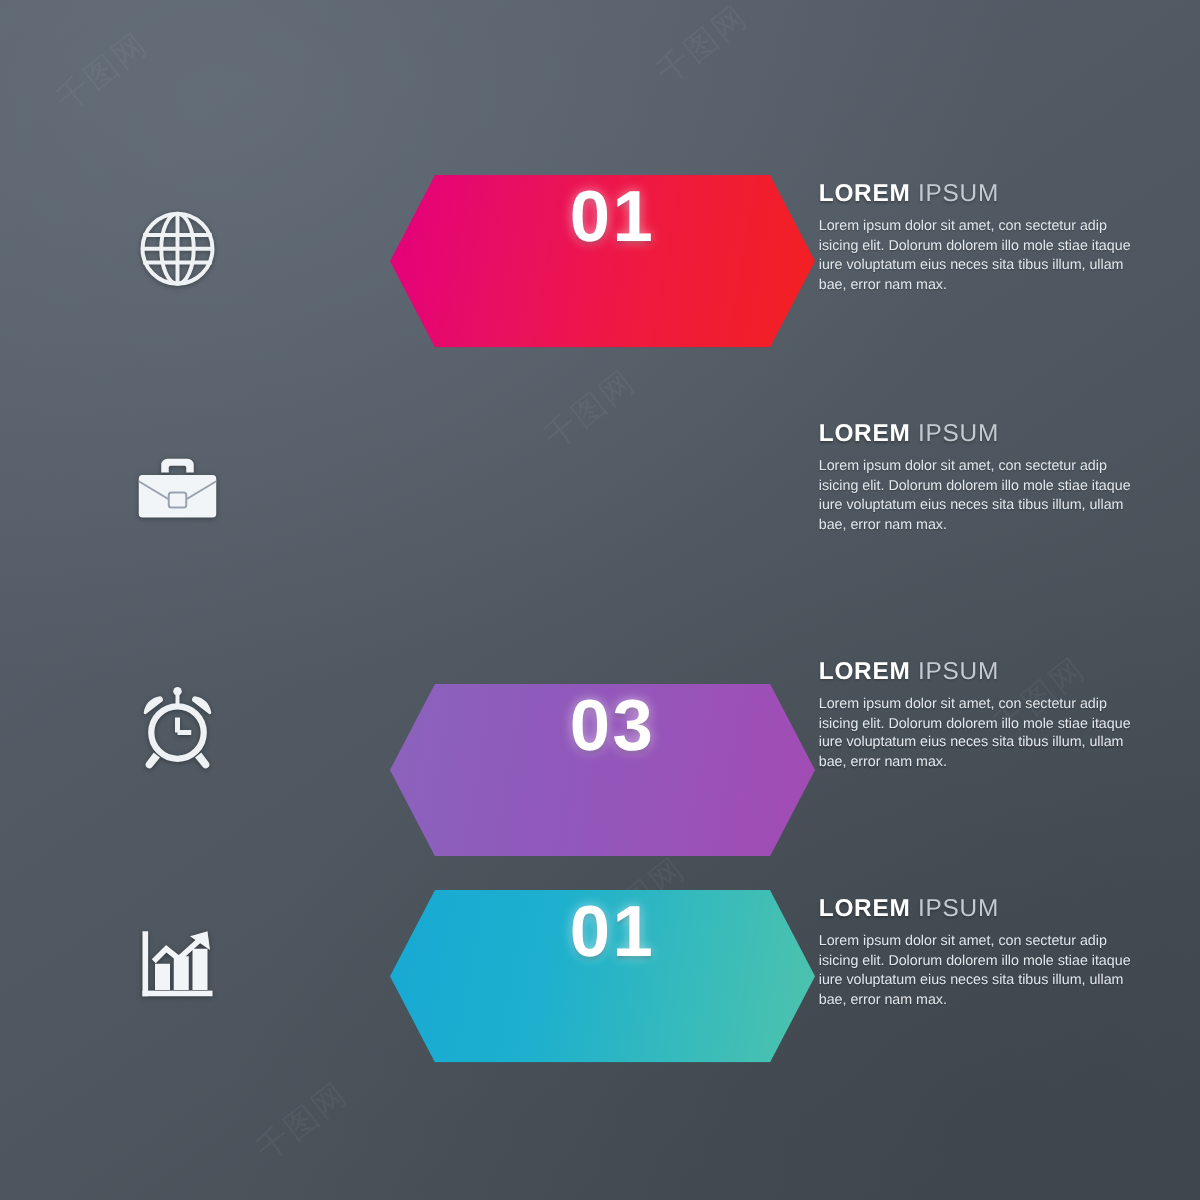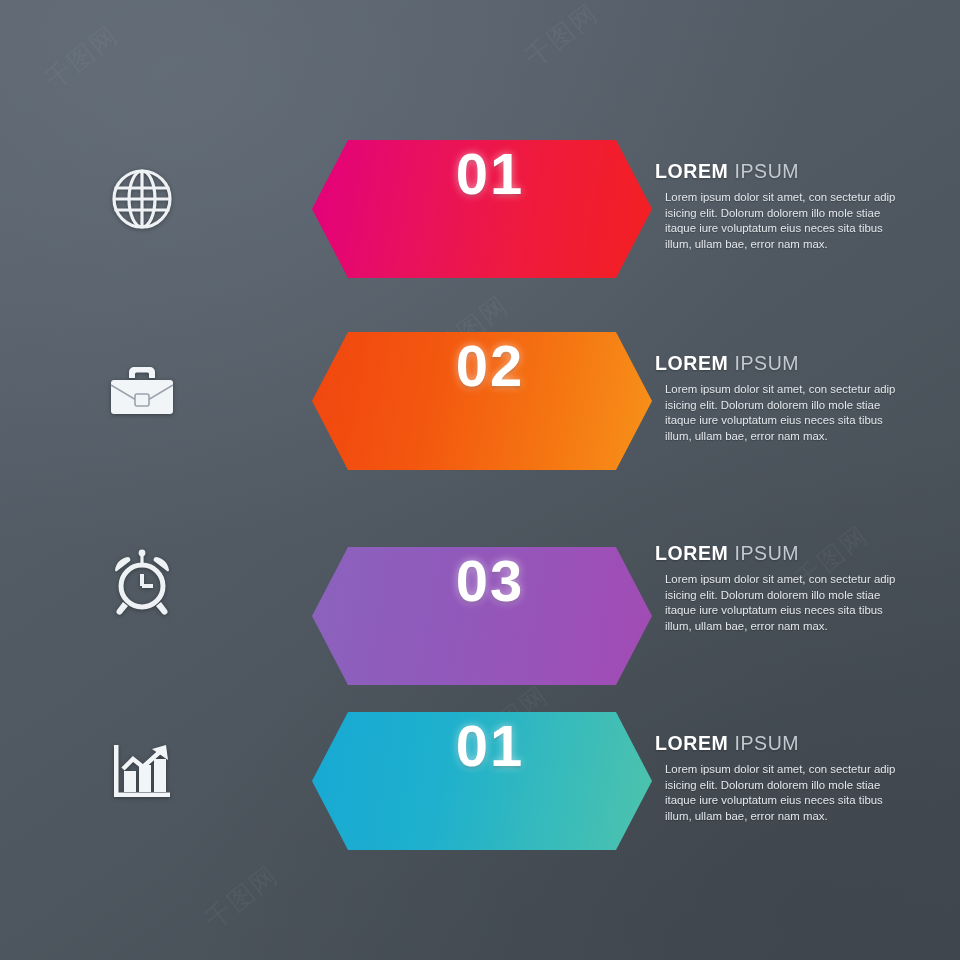--- a/index.html
+++ b/index.html
@@ -108,21 +108,21 @@
     color: #ffffff;
     letter-spacing: 2px;
     text-shadow: 0 0 9px rgba(255,255,255,0.55), 0 2px 3px rgba(0,0,0,0.22);
     transform: translateX(8px);
   }
 
   
   .text-block {
     position: absolute;
     left: 655px;
-    top: 42px;
+    top: 26px;
     width: 250px;
   }
   .heading {
     font-size: 19.5px;
     letter-spacing: 0.6px;
     margin-bottom: 7px;
     white-space: nowrap;
   }
   .heading .h-strong {
     font-weight: bold;
@@ -132,21 +132,20 @@
   .heading .h-light {
     font-weight: normal;
     color: #c3cad1;
     text-shadow: 0 1px 2px rgba(0,0,0,0.25);
   }
   .body-text {
     font-size: 11.4px;
     line-height: 15.6px;
     color: #e3e8ed;
     text-shadow: 0 1px 1px rgba(0,0,0,0.3);
-    margin-left: 10px;
   }
 </style>
 </head>
 <body>
 
 <div id="stage">
 
   <div class="wm" style="left:40px;  top:40px;">千图网</div>
   <div class="wm" style="left:520px; top:18px;">千图网</div>
   <div class="wm" style="left:430px; top:310px;">千图网</div>
@@ -202,23 +201,20 @@
           <path d="M28 12h16a5 5 0 0 1 5 5v6h-6v-4a1.5 1.5 0 0 0-1.5-1.5h-11A1.5 1.5 0 0 0 29 19v4h-6v-6a5 5 0 0 1 5-5z"></path>
           <path d="M8 25h56a3 3 0 0 1 3 3v28a3 3 0 0 1-3 3H8a3 3 0 0 1-3-3V28a3 3 0 0 1 3-3z"></path>
         </g>
         <g fill="none" stroke="#9aa3ad" stroke-width="1.6">
           <path d="M5 30 L30 45 L42 45 L67 30"></path>
         </g>
         <rect x="29" y="39" width="14" height="12" rx="2" fill="#f2f5f8" stroke="#9aa3ad" stroke-width="1.6"></rect>
       </svg>
     </div>
 
-    <div class="badge" style="background:linear-gradient(100deg,#f14610 0%,#f3570f 35%,#f57512 70%,#f79219 100%);">
-      <span class="badge-num">02</span>
-    </div>
 
     <div class="text-block">
       <div class="heading">
         <span class="h-strong">LOREM</span>
         <span class="h-light">IPSUM</span>
       </div>
       <div class="body-text">Lorem ipsum dolor sit amet, con sectetur adip isicing elit. Dolorum dolorem illo mole stiae itaque iure voluptatum eius neces sita tibus illum, ullam bae, error nam max.</div>
     </div>
   </div>
 

